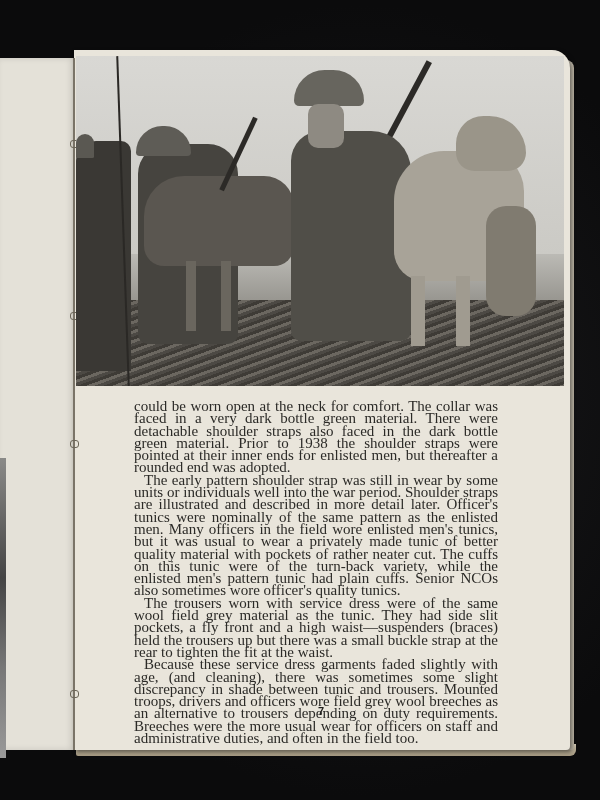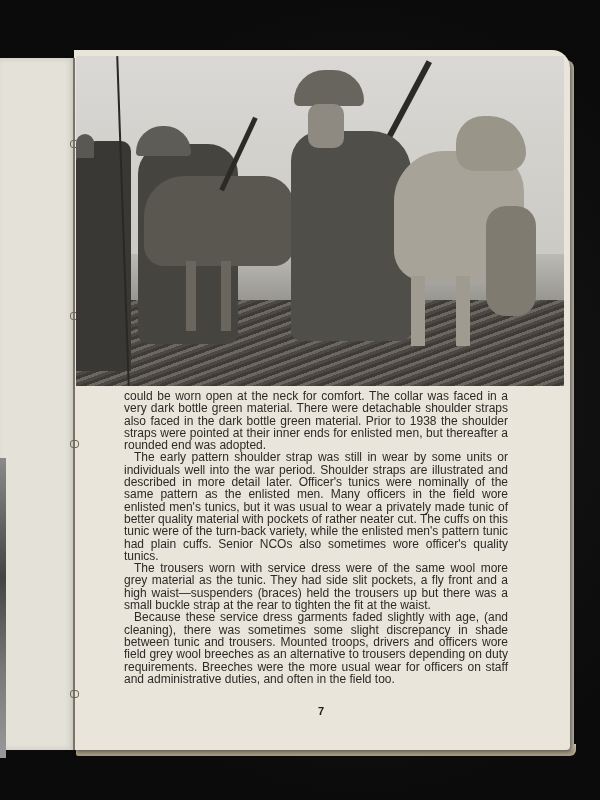--- a/index.html
+++ b/index.html
@@ -43,23 +43,23 @@
       position: absolute; left: 76px; top: 56px; width: 488px; height: 330px;
       overflow: hidden;
       background: linear-gradient(180deg, #d4d3cf 0%, #c8c7c2 55%, #8e8c86 78%, #55524c 100%);
     }
     .photo .sky { position: absolute; left: 0; top: 0; width: 100%; height: 60%; background: linear-gradient(#d9d8d4, #cbcac5); }
     .photo .ground { position: absolute; left: 0; bottom: 0; width: 100%; height: 26%;
       background: repeating-linear-gradient(160deg, #3e3b36 0 3px, #6b6760 3px 6px, #4c4944 6px 9px); }
     .figure { position: absolute; background: #4a4843; }
     .caption-area { position: absolute; left: 124px; top: 390px; width: 384px; }
     .body-text {
-      font-family: Liberation Sans, sans-serif;
-      font-size: 12px; line-height: 12.3px; color: #2b2a27;
-      text-align: justify; margin: 0;
+      font-family: Liberation Serif, serif;
+      font-size: 15px; line-height: 12.3px; color: #2b2a27;
+      text-align: justify; margin: 10px;
     }
     .body-text p { margin: 0; }
     .body-text p.indent { text-indent: 10px; }
     .page-number {
       position: absolute; left: 318px; top: 705px;
       font-family: "Liberation Sans", sans-serif; font-weight: bold; font-size: 11px; color: #1d1c1a;
     }
   </style>
 </head>
 <body>
@@ -108,18 +108,18 @@
   <div class="figure" style="left:380px;top:220px;width:14px;height:70px;background:#a09b90;"></div>
   <div class="figure" style="left:410px;top:150px;width:50px;height:110px;border-radius:20px;background:#807b70;"></div>
 
   <div class="figure" style="left:46px;top:0;width:2px;height:330px;background:#2a2825;transform:rotate(-2deg);"></div>
 </div>
 
 <div class="caption-area">
   <div class="body-text">
     <p>could be worn open at the neck for comfort. The collar was faced in a very dark bottle green material. There were detachable shoulder straps also faced in the dark bottle green material. Prior to 1938 the shoulder straps were pointed at their inner ends for enlisted men, but thereafter a rounded end was adopted.</p>
     <p class="indent">The early pattern shoulder strap was still in wear by some units or individuals well into the war period. Shoulder straps are illustrated and described in more detail later. Officer's tunics were nominally of the same pattern as the enlisted men. Many officers in the field wore enlisted men's tunics, but it was usual to wear a privately made tunic of better quality material with pockets of rather neater cut. The cuffs on this tunic were of the turn-back variety, while the enlisted men's pattern tunic had plain cuffs. Senior NCOs also sometimes wore officer's quality tunics.</p>
-    <p class="indent">The trousers worn with service dress were of the same wool more grey material as the tunic. They had side slit pockets, a fly front and a high waist—suspenders (braces) held the trousers up but there was a small buckle strap at the rear to tighten the fit at the waist.</p>
+    <p class="indent">The trousers worn with service dress were of the same wool field grey material as the tunic. They had side slit pockets, a fly front and a high waist—suspenders (braces) held the trousers up but there was a small buckle strap at the rear to tighten the fit at the waist.</p>
     <p class="indent">Because these service dress garments faded slightly with age, (and cleaning), there was sometimes some slight discrepancy in shade between tunic and trousers. Mounted troops, drivers and officers wore field grey wool breeches as an alternative to trousers depending on duty requirements. Breeches were the more usual wear for officers on staff and administrative duties, and often in the field too.</p>
   </div>
 </div>
 
 <div class="page-number">7</div>
 
 </body></html>

